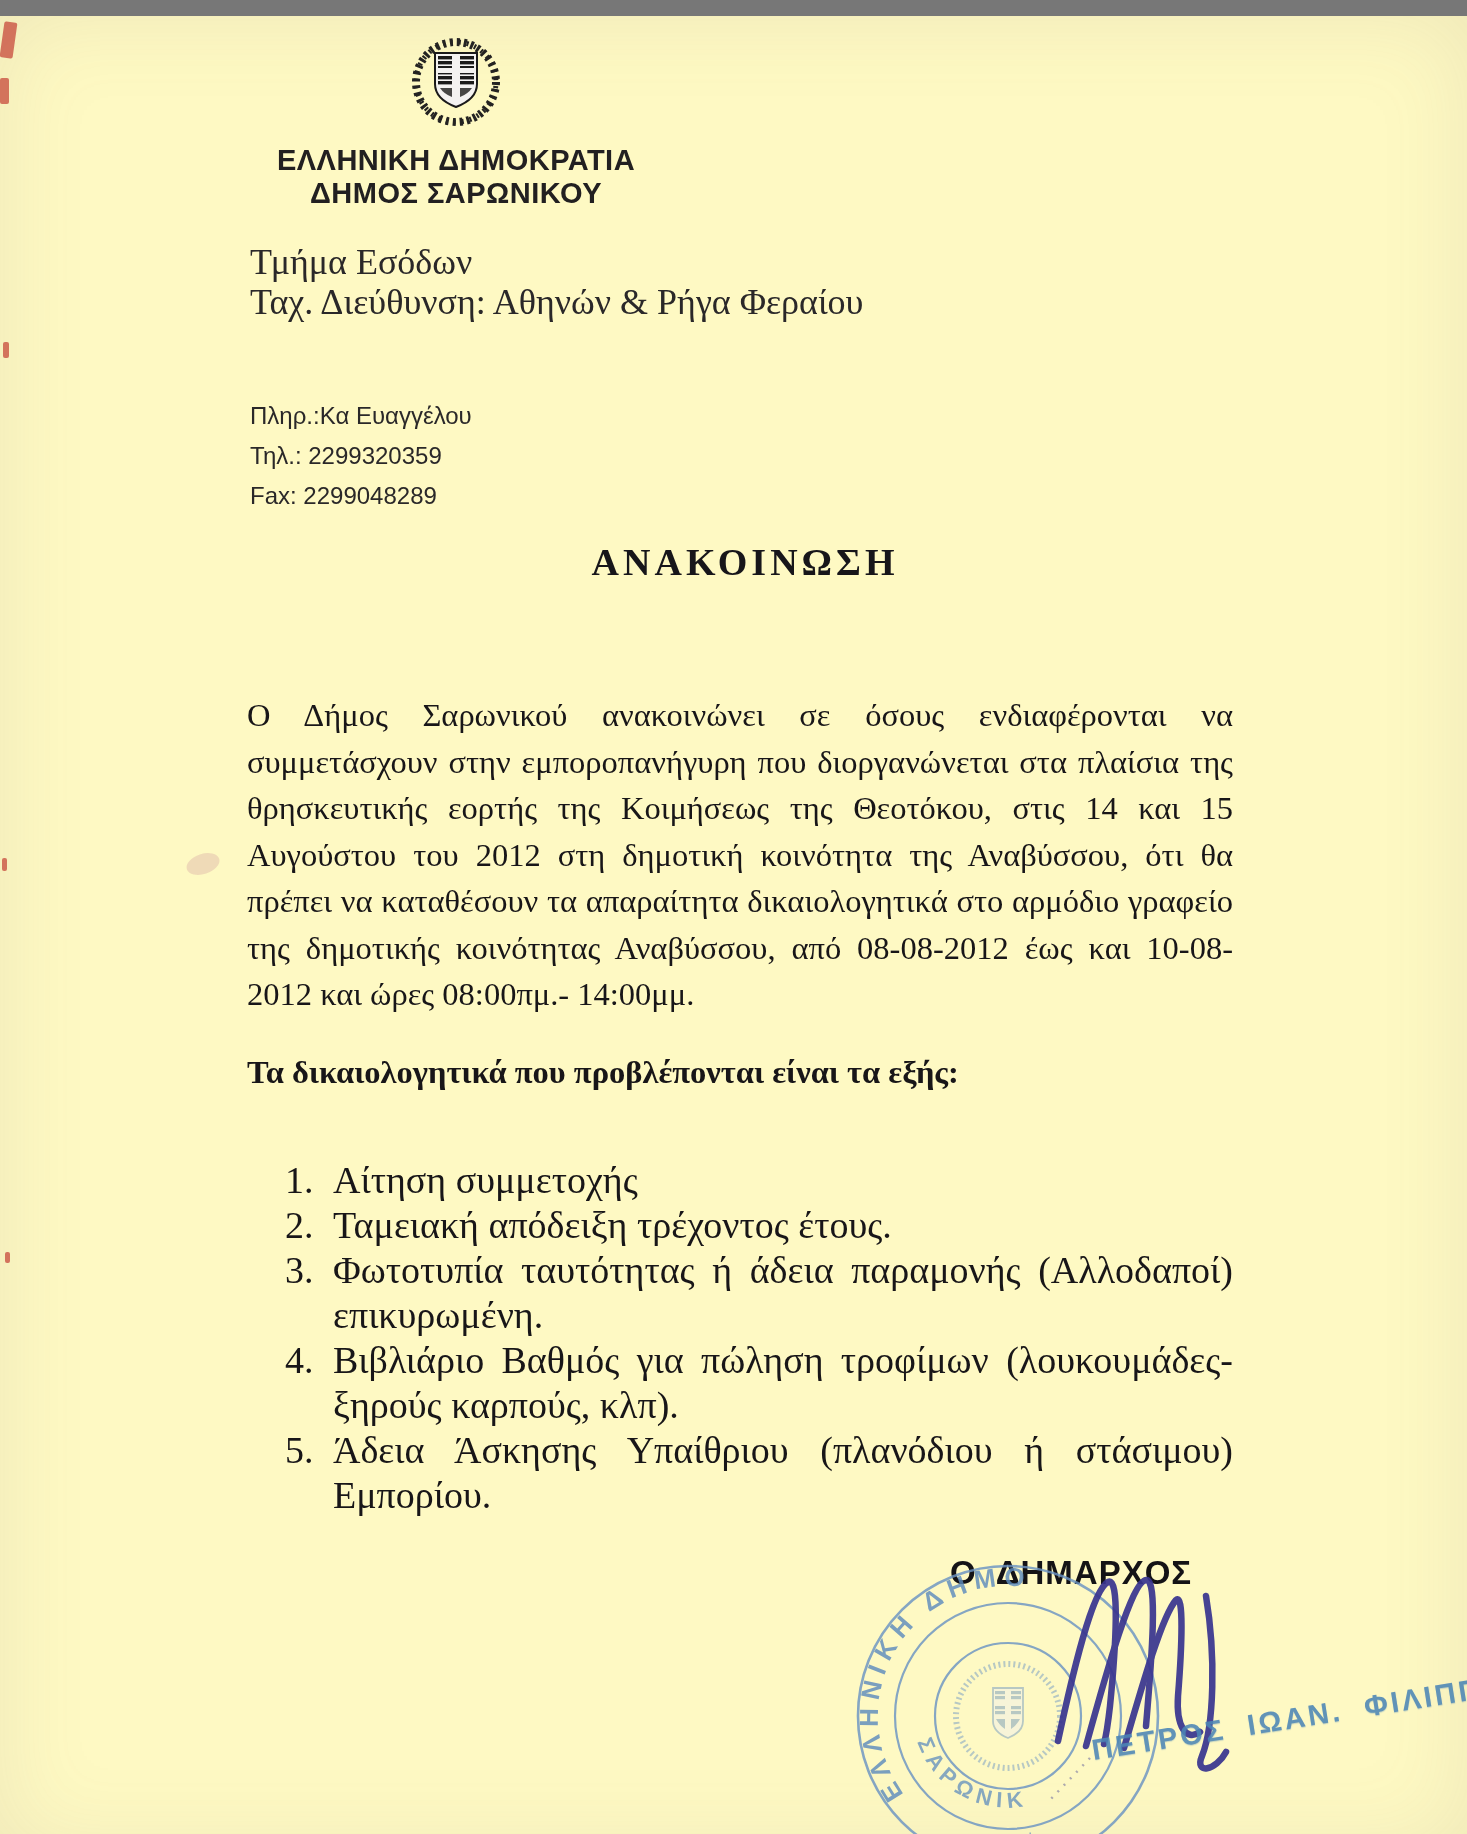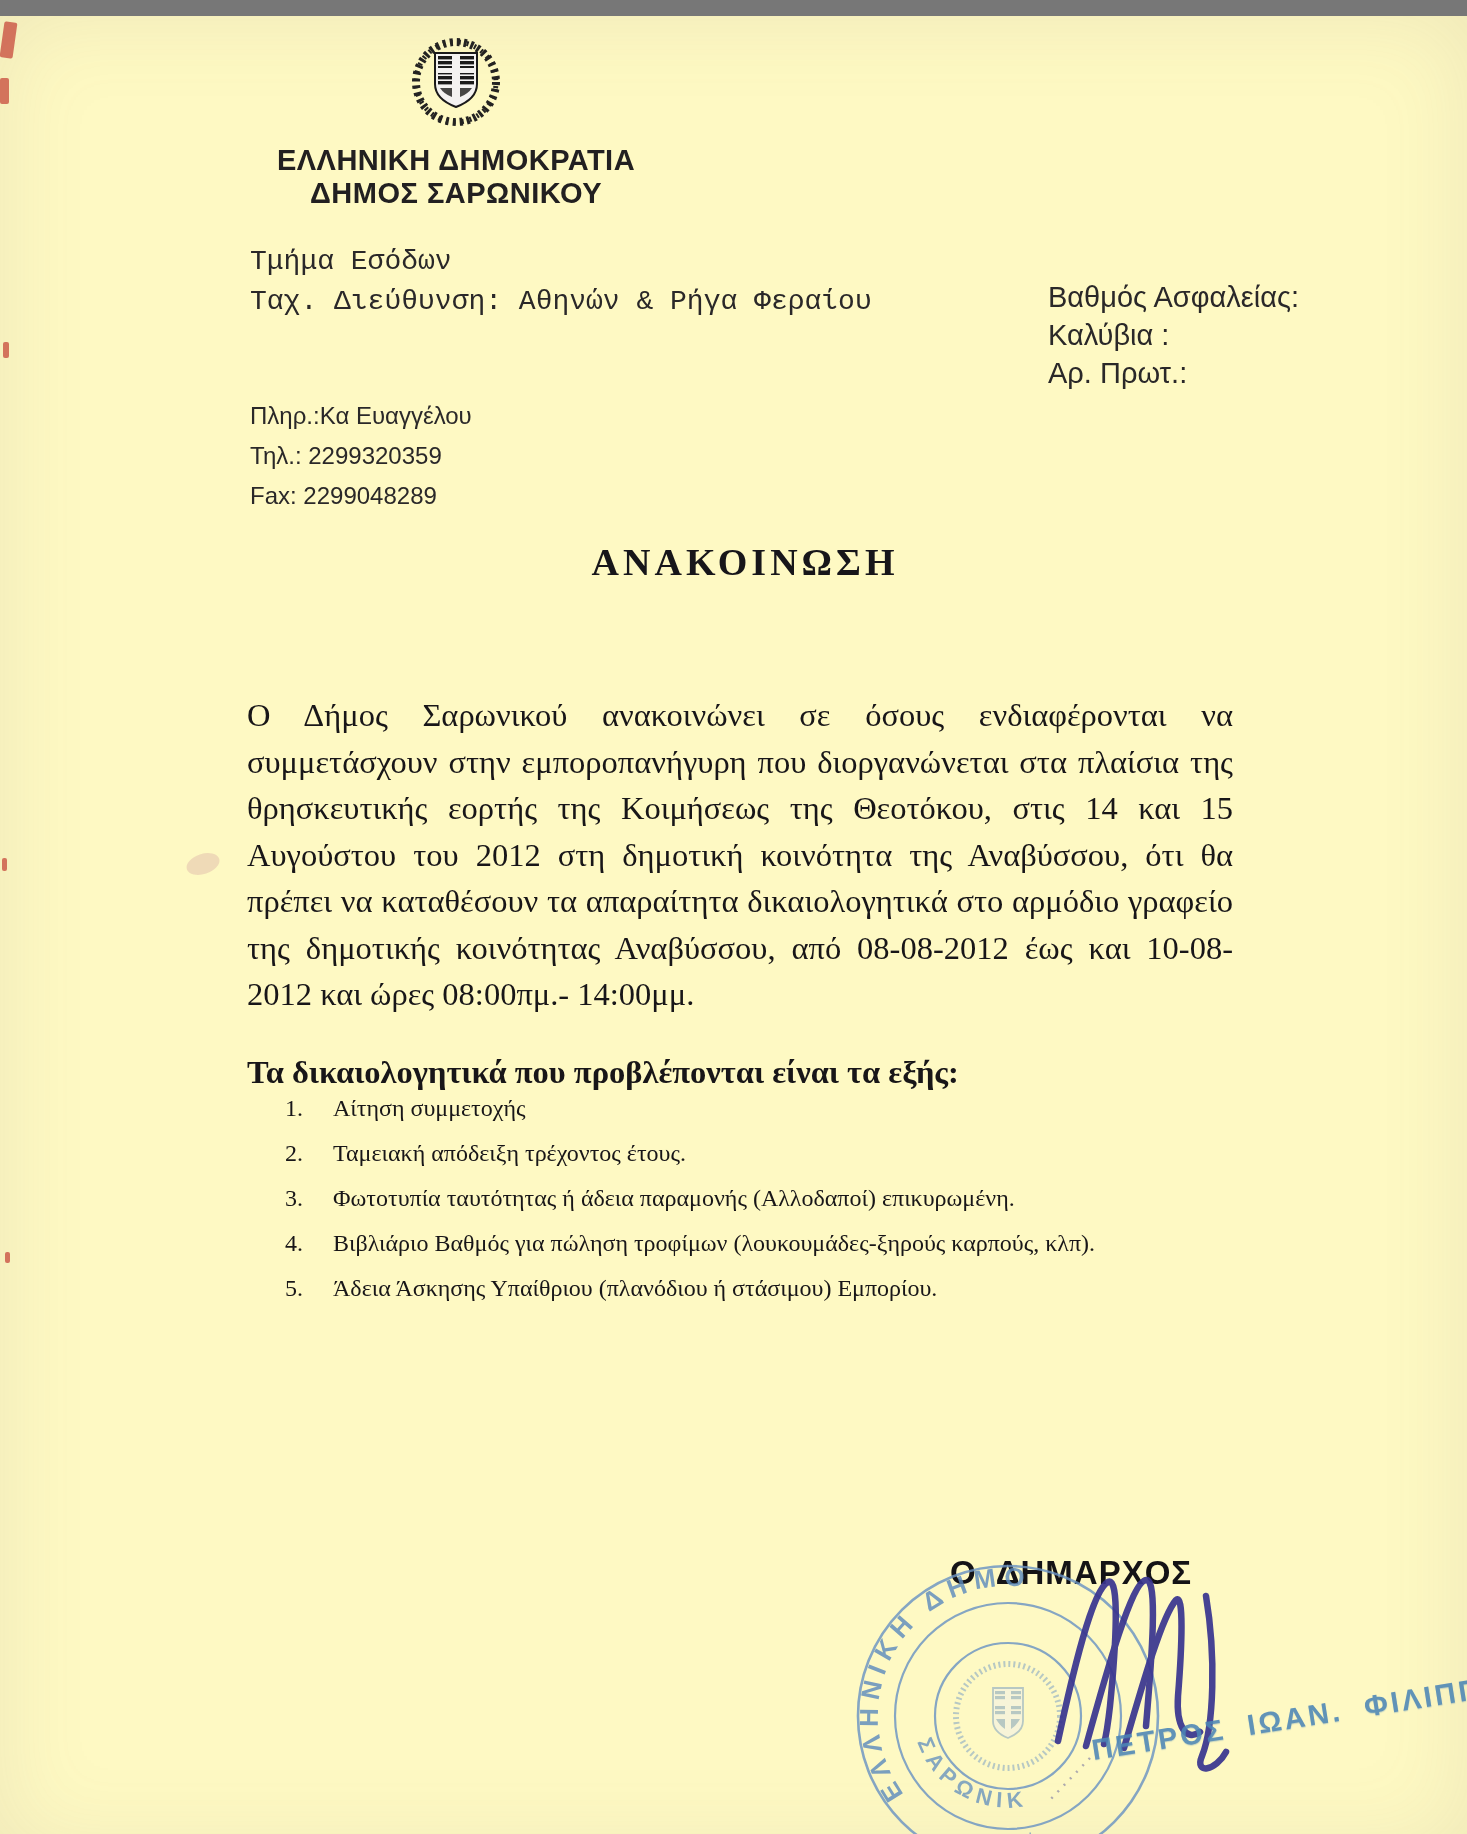--- a/index.html
+++ b/index.html
@@ -19,22 +19,22 @@
     text-align:center;
   }
   .emblem-svg{display:block;margin:0 auto 8px auto;}
   .org-line{
     font-family:"Liberation Sans","DejaVu Sans",sans-serif;
     font-weight:bold;font-size:29px;line-height:33px;
     color:#222021;letter-spacing:.5px;
   }
   .dept-block{
     position:absolute;left:250px;top:226px;
-    font-family:Liberation Mono, monospace;
-    font-size:28px;line-height:40px;color:#2a2829;
+    font-family:Liberation Serif, serif;
+    font-size:36px;line-height:40px;color:#2a2829;
   }
   .right-block{
     position:absolute;left:1048px;top:262px;
     font-family:"Liberation Sans","DejaVu Sans",sans-serif;
     font-size:29px;line-height:38px;color:#2a2829;
   }
   .contact-block{
     position:absolute;left:250px;top:380px;
     font-family:"Liberation Sans","DejaVu Sans",sans-serif;
     font-size:24px;line-height:40px;color:#2a2829;
@@ -49,23 +49,23 @@
   .body-paragraph{
     position:absolute;left:247px;top:676px;width:986px;
     font-size:32.5px;line-height:46.5px;
     text-align:justify;color:#181618;
   }
   .list-intro{
     position:absolute;left:247px;top:1038px;width:1000px;
     font-size:32.5px;color:#181618;font-weight:bold;
   }
   .req-list{
-    position:absolute;left:247px;top:1070px;width:986px;
+    position:absolute;left:247px;top:1142px;width:986px;
     margin:0;padding:0;list-style:none;
-    font-size:24px;line-height:45px;color:#181618;
+    font-size:38px;line-height:45px;color:#181618;
     counter-reset:req;
   }
   .req-list li{
     position:relative;padding-left:86px;text-align:justify;
     counter-increment:req;
   }
   .req-list li::before{
     content:counter(req) ".";
     position:absolute;left:38px;top:0;
   }
@@ -130,25 +130,20 @@
     </svg>
     <div class="org-line">ΕΛΛΗΝΙΚΗ ΔΗΜΟΚΡΑΤΙΑ</div>
     <div class="org-line">ΔΗΜΟΣ ΣΑΡΩΝΙΚΟΥ</div>
   </div>
 
   <div class="dept-block">
     <div>Τμήμα Εσόδων</div>
     <div>Ταχ. Διεύθυνση: Αθηνών &amp; Ρήγα Φεραίου</div>
   </div>
 
-  <div class="right-block">
-    <div>Βαθμός Ασφαλείας:</div>
-    <div>Καλύβια :</div>
-    <div>Αρ. Πρωτ.:</div>
-  </div>
 
   <div class="contact-block">
     <div>Πληρ.:Κα Ευαγγέλου</div>
     <div>Τηλ.: 2299320359</div>
     <div>Fax: 2299048289</div>
   </div>
 
   <div class="doc-title">ΑΝΑΚΟΙΝΩΣΗ</div>
 
   <div class="body-paragraph">Ο Δήμος Σαρωνικού ανακοινώνει σε όσους ενδιαφέρονται να συμμετάσχουν στην εμποροπανήγυρη που διοργανώνεται στα πλαίσια της θρησκευτικής εορτής της Κοιμήσεως της Θεοτόκου, στις 14 και 15 Αυγούστου του 2012 στη δημοτική κοινότητα της Αναβύσσου, ότι θα πρέπει να καταθέσουν τα απαραίτητα δικαιολογητικά στο αρμόδιο γραφείο της δημοτικής κοινότητας Αναβύσσου, από 08-08-2012 έως και 10-08-2012 και ώρες 08:00πμ.- 14:00μμ.</div>

